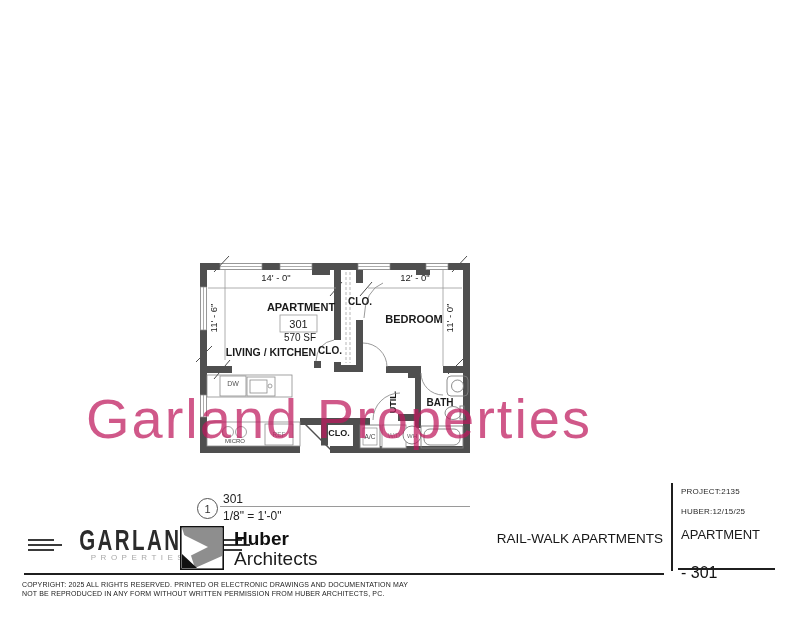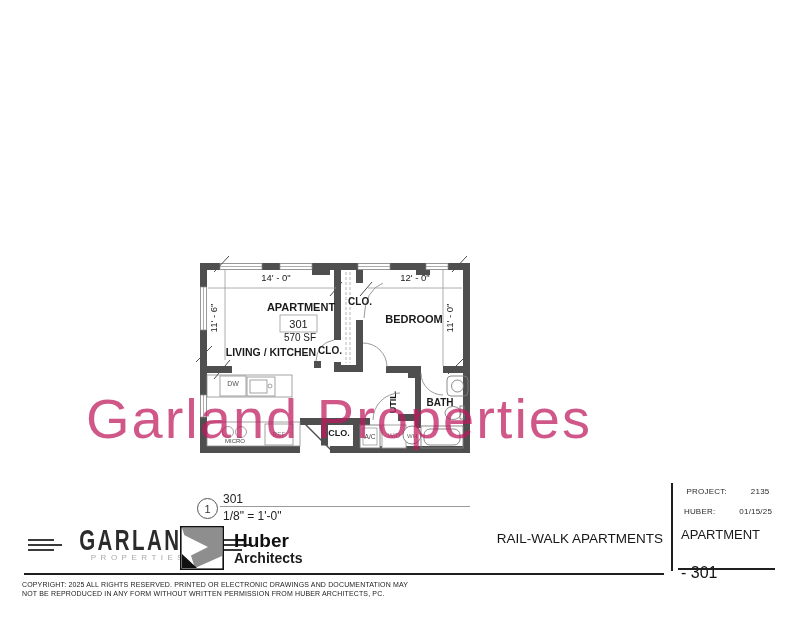--- a/index.html
+++ b/index.html
@@ -27,26 +27,26 @@
   .g-lines{display:flex;flex-direction:column;gap:3px;}
   .g-lines span{display:block;height:2px;background:#3a3a3a;}
   .g-l1{width:26px;} .g-l2{width:34px;}
   .g-mid{margin:0 4px;text-align:center;}
   .g-word{font-size:25px;font-weight:700;letter-spacing:3px;color:#2b2b2b;
           transform:scale(.82,1.15);transform-origin:center;line-height:24px;}
   .g-sub{font-size:8px;letter-spacing:4.5px;color:#a9a9a9;margin-top:1px;}
   .huber{position:absolute;left:180px;top:526px;display:flex;align-items:center;gap:10px;z-index:4;}
   .h-text{line-height:1;}
   .h-name{font-size:19px;font-weight:700;color:#101010;}
-  .h-sub{font-size:14px;font-weight:700;color:#1c1c1c;margin-top:1px;}
+  .h-sub{font-size:19px;font-weight:400;color:#1c1c1c;margin-top:1px;}
   .footer-rule{position:absolute;left:24px;top:573px;width:640px;height:2px;background:#1f1f1f;z-index:4;}
   .proj-title{position:absolute;right:137px;top:529px;text-align:right;font-size:13.5px;color:#161616;line-height:19px;z-index:4;}
   .tb-divider{position:absolute;left:671px;top:483px;width:2px;height:88px;background:#1f1f1f;z-index:4;}
   .tb{position:absolute;left:681px;top:487px;width:94px;z-index:4;color:#2a2a2a;}
-  .tb-row{display:flex;justify-content:center;font-size:8px;margin-bottom:11px;letter-spacing:.2px;gap:24px;}
+  .tb-row{display:flex;justify-content:flex-start;font-size:8px;margin-bottom:11px;letter-spacing:.2px;}
   .tb-sheet{font-size:13px;margin-top:6px;color:#1a1a1a;}
   .tb-num{font-size:16px;margin-top:22px;color:#111;}
   .tb-rule{position:absolute;left:678px;top:568px;width:97px;height:1.5px;background:#1f1f1f;z-index:4;}
   .copyright{position:absolute;left:22px;top:580px;font-size:7px;line-height:9px;color:#222;letter-spacing:.15px;z-index:4;}
 </style>
 </head>
 <body>
 
 <div class="page">
 
@@ -234,21 +234,21 @@
   </div>
 
   <div class="tb-divider"></div>
   <div class="tb">
     <div class="tb-row">
       <span>PROJECT:</span>
       <span>2135</span>
     </div>
     <div class="tb-row">
       <span>HUBER:</span>
-      <span>01/15/25</span>
+      <span>12/15/25</span>
     </div>
     <div class="tb-sheet">APARTMENT</div>
     <div class="tb-num">- 301</div>
   </div>
   <div class="tb-rule"></div>
 
   <div class="copyright">
     <div>COPYRIGHT: 2025 ALL RIGHTS RESERVED.  PRINTED OR ELECTRONIC DRAWINGS AND DOCUMENTATION MAY</div>
     <div>NOT BE REPRODUCED IN ANY FORM WITHOUT WRITTEN PERMISSION FROM HUBER ARCHITECTS, PC.</div>
   </div>

